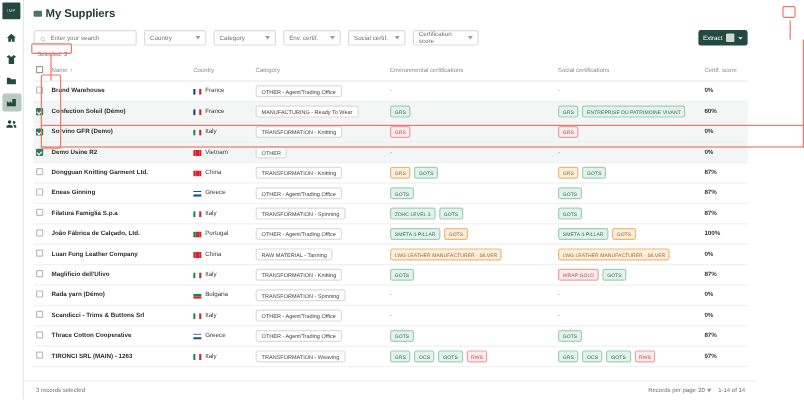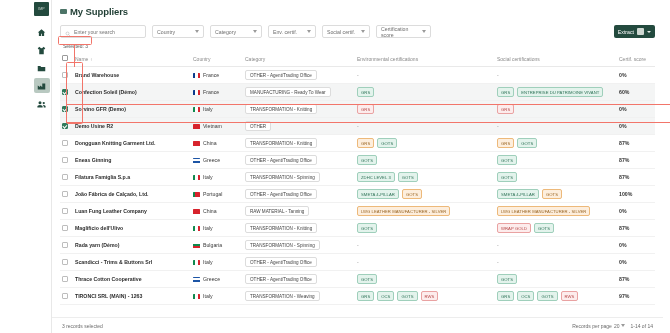--- a/index.html
+++ b/index.html
@@ -2,21 +2,21 @@
 <html><head>
 <meta charset="utf-8">
 <style>
   * { box-sizing: border-box; margin: 0; padding: 0; }
   html, body {
     width: 670px; height: 333px;
     font-family: "Liberation Sans", sans-serif;
     background: #ffffff;
     overflow: hidden;
   }
-  .app { display: flex; width: 534px; height: 333px; padding-left: 32px; }
+  .app { display: flex; width: 534px; height: 333px; }
 
   
   .sidebar {
     width: 20px; flex: 0 0 20px;
     background: #ffffff;
     border-right: 1px solid #e8e8e8;
     display: flex; flex-direction: column; align-items: center;
     padding-top: 2px;
   }
   .logo {

